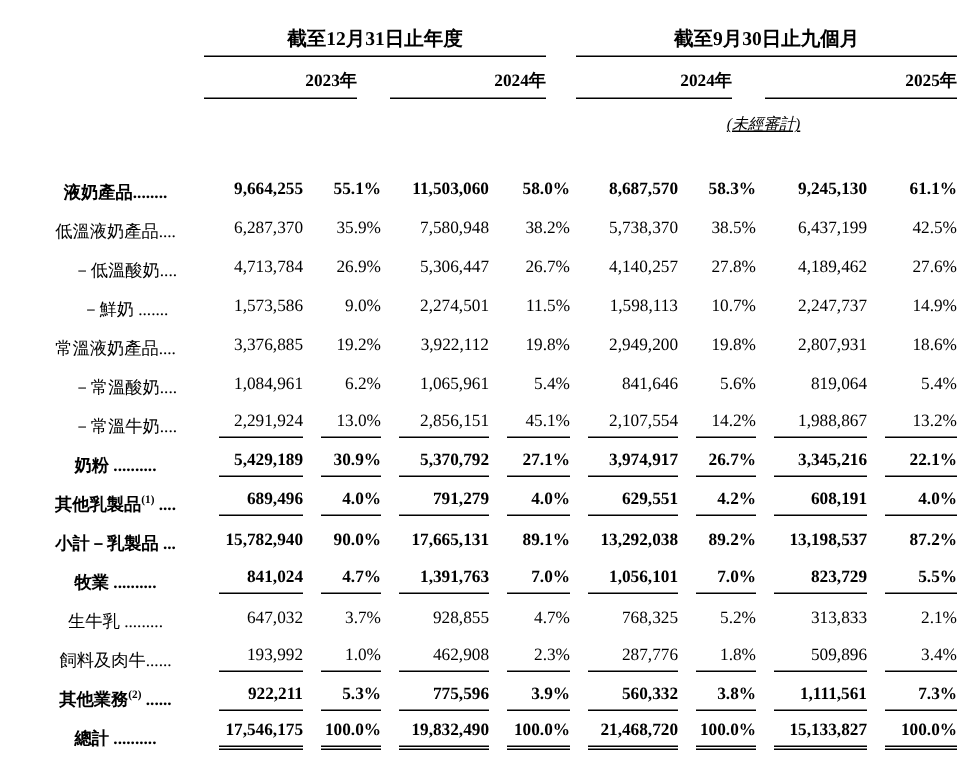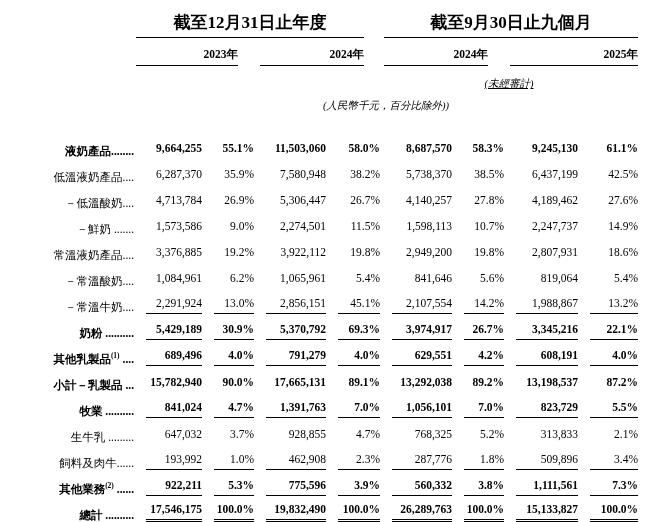--- a/index.html
+++ b/index.html
@@ -10,39 +10,39 @@
   }
   .page{padding:12px 10px 0 20px;}
   table.fin{
     border-collapse:separate;border-spacing:0;
     table-layout:fixed;width:618px;
     font-size:11.5px;line-height:1.1;
   }
   td{padding:0;vertical-align:bottom;}
   .b{font-weight:bold;}
   
-  .grp{font-weight:bold;text-align:center;border-bottom:1.2px solid #000;padding-bottom:4px;font-size:17px;}
+  .grp{font-weight:bold;text-align:center;border-bottom:1.2px solid #000;padding-bottom:4px;font-size:13px;}
   .g1{margin:0 16px 0 2px;}
   .g2{margin:0 0 0 4px;}
   .r-group td{height:26px;}
   
   .yw{font-weight:bold;text-align:right;border-bottom:1.2px solid #000;padding-bottom:4px;font-size:11.5px;}
   .y1{margin:0 16px 0 2px;}
   .y2{margin:0 16px 0 6px;}
   .y3{margin:0 16px 0 4px;}
   .y4{margin:0 0 0 6px;}
   .r-years td{height:28px;}
   
   .note{text-align:center;font-style:italic;font-size:10.5px;}
   .r-note1 td{height:24px;text-decoration:underline;}
   .r-note2 td{height:22px;}
   .r-spacer td{height:20px;}
   
   tbody tr.data td{height:26px;}
-  .lbl{text-align:right;white-space:nowrap;overflow:hidden;}
+  .lbl{text-align:center;white-space:nowrap;overflow:hidden;}
   .lbl.ind{padding-left:13px;}
   .lbl sup{font-size:7.5px;line-height:0;}
   .num{text-align:right;}
   .cw{margin-left:12px;padding-bottom:3px;}
   .u{border-bottom:1.2px solid #000;}
   .uu{border-bottom:3px double #000;}
 </style>
 </head>
 <body>
 
@@ -81,24 +81,20 @@
             <div class="yw y3">2024年</div>
           </td>
         <td colspan="2">
             <div class="yw y4">2025年</div>
           </td>
       </tr>
       <tr class="r-note1">
         <td colspan="5"></td>
         <td colspan="4" class="note">(未經審計)</td>
       </tr>
-      <tr class="r-note2">
-        <td></td>
-        <td colspan="8" class="note">(人民幣千元，百分比除外))</td>
-      </tr>
       <tr class="r-spacer">
           <td colspan="9"></td>
         </tr>
     </thead>
     <tbody id="rows">
         <tr class="data">
           <td class="lbl b"><span>液奶產品</span><span>........</span></td>
           <td class="num b">
             <div class="cw">9,664,255</div>
           </td>
@@ -291,21 +287,21 @@
           <td class="num b">
             <div class="cw u">5,429,189</div>
           </td>
           <td class="num b">
             <div class="cw u">30.9%</div>
           </td>
           <td class="num b">
             <div class="cw u">5,370,792</div>
           </td>
           <td class="num b">
-            <div class="cw u">69.3%</div>
+            <div class="cw u">27.1%</div>
           </td>
           <td class="num b">
             <div class="cw u">3,974,917</div>
           </td>
           <td class="num b">
             <div class="cw u">26.7%</div>
           </td>
           <td class="num b">
             <div class="cw u">3,345,216</div>
           </td>
@@ -483,21 +479,21 @@
           <td class="num b">
             <div class="cw uu">100.0%</div>
           </td>
           <td class="num b">
             <div class="cw uu">19,832,490</div>
           </td>
           <td class="num b">
             <div class="cw uu">100.0%</div>
           </td>
           <td class="num b">
-            <div class="cw uu">26,289,763</div>
+            <div class="cw uu">21,468,720</div>
           </td>
           <td class="num b">
             <div class="cw uu">100.0%</div>
           </td>
           <td class="num b">
             <div class="cw uu">15,133,827</div>
           </td>
           <td class="num b">
             <div class="cw uu">100.0%</div>
           </td>

